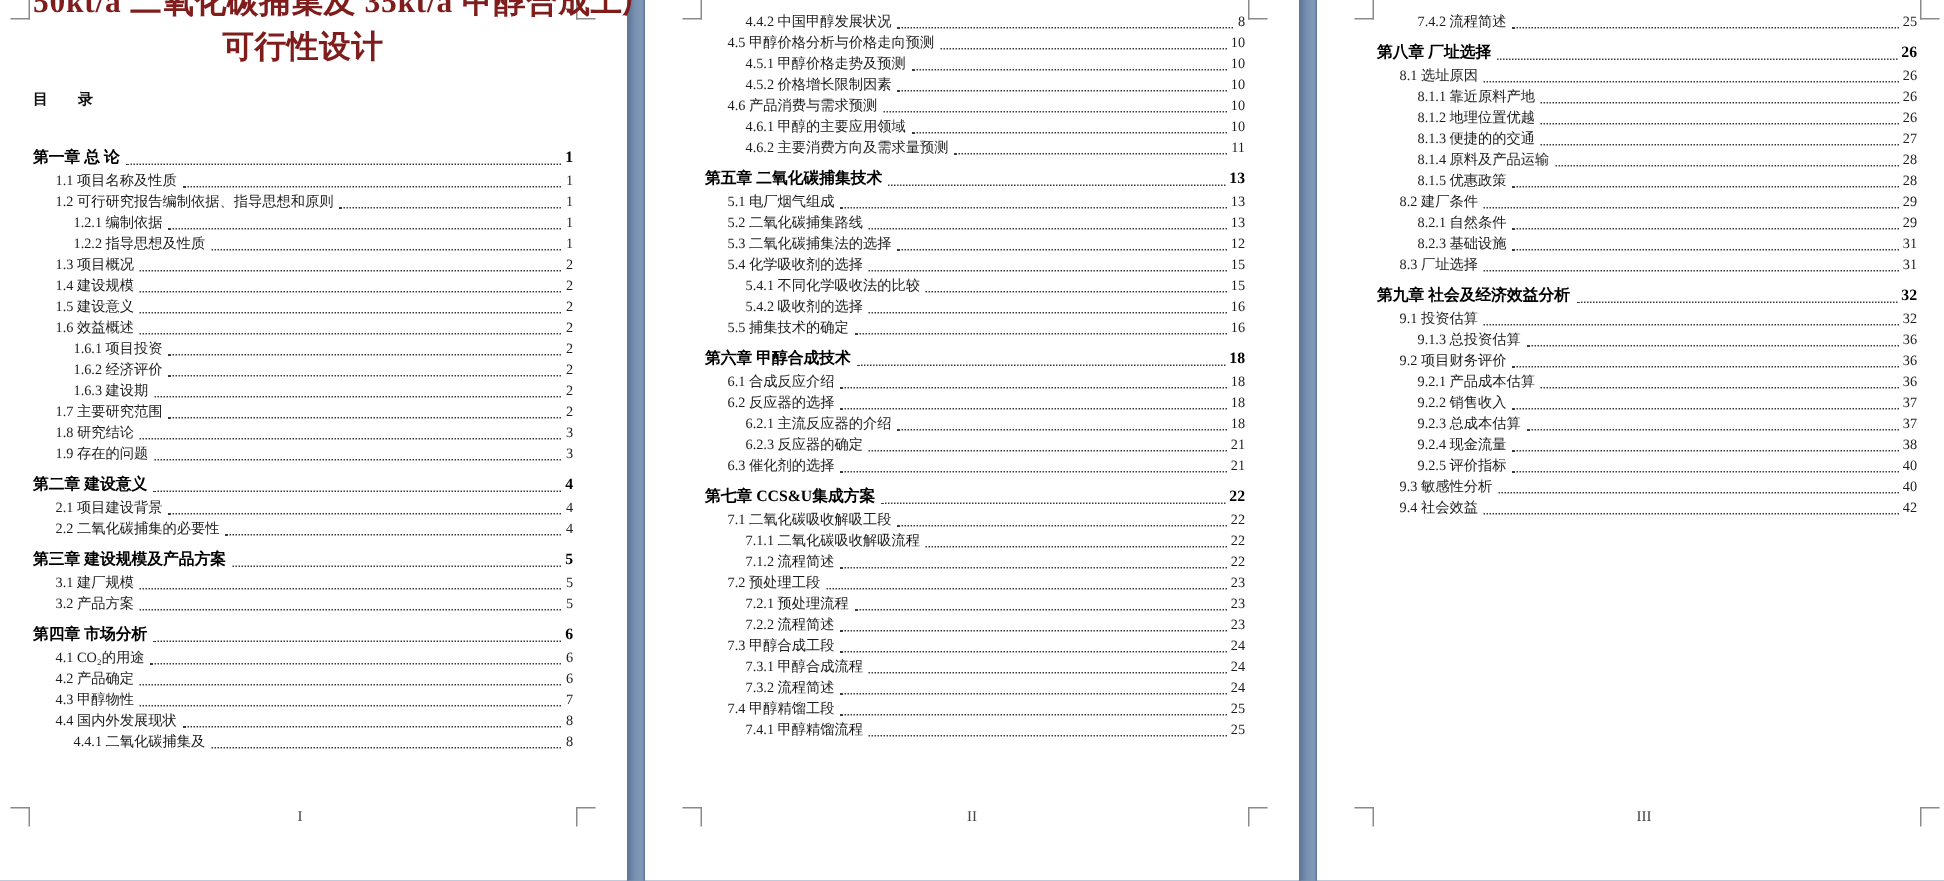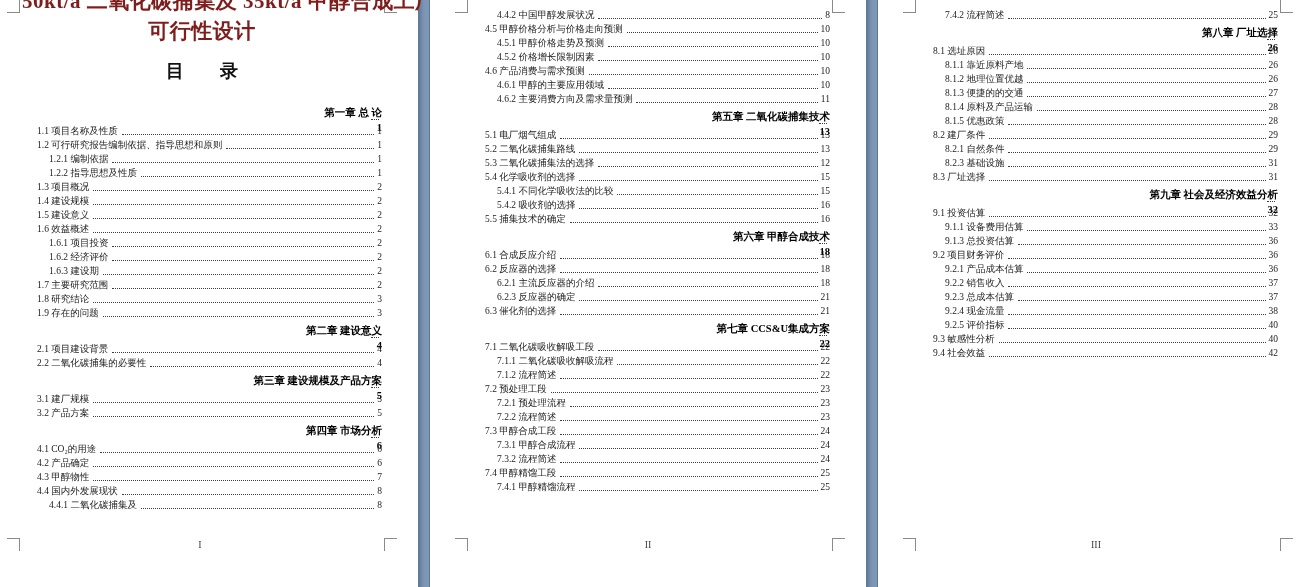--- a/index.html
+++ b/index.html
@@ -42,23 +42,23 @@
     font-weight: bold;
     font-size: 21px;
     line-height: 30px;
     color: #7f1d1d;
     letter-spacing: .5px;
     white-space: nowrap;
   }
   .doc-title .line2 { display: block; }
   .toc-heading {
     margin-top: 13px;
-    text-align: center;
+    text-align: left;
     font-weight: bold;
-    font-size: 18px;
+    font-size: 10px;
     color: #111;
   }
 
   .toc { margin-top: 24px; }
   .toc.flush { margin-top: 21px; }
 
   .toc-row {
     display: flex;
     align-items: flex-end;
     height: 14px;
@@ -77,21 +77,20 @@
   }
   .toc-row .toc-page { flex: 0 0 auto; text-align: right; }
 
   .toc-row.lvl1 {
     font-weight: bold;
     font-size: 10.5px;
     height: 15px;
     margin-top: 6px;
     margin-bottom: 1px;
     color: #000;
-    flex-direction: column;
   }
   .toc-row.lvl2 { padding-left: 15px; }
   .toc-row.lvl3 { padding-left: 27px; }
 
   .footer {
     position: absolute;
     left: 0; right: 0;
     top: 553px;
     text-align: center;
     font-size: 10px;
@@ -509,25 +508,20 @@
     <span class="toc-label">第九章 社会及经济效益分析</span>
     <span class="leader"></span>
     <span class="toc-page">32</span>
   </div>
           <div class="toc-row lvl2">
     <span class="toc-label">9.1 投资估算</span>
     <span class="leader"></span>
     <span class="toc-page">32</span>
   </div>
           <div class="toc-row lvl3">
-    <span class="toc-label">9.1.1 设备费用估算</span>
-    <span class="leader"></span>
-    <span class="toc-page">33</span>
-  </div>
-          <div class="toc-row lvl3">
     <span class="toc-label">9.1.3 总投资估算</span>
     <span class="leader"></span>
     <span class="toc-page">36</span>
   </div>
           <div class="toc-row lvl2">
     <span class="toc-label">9.2 项目财务评价</span>
     <span class="leader"></span>
     <span class="toc-page">36</span>
   </div>
           <div class="toc-row lvl3">

